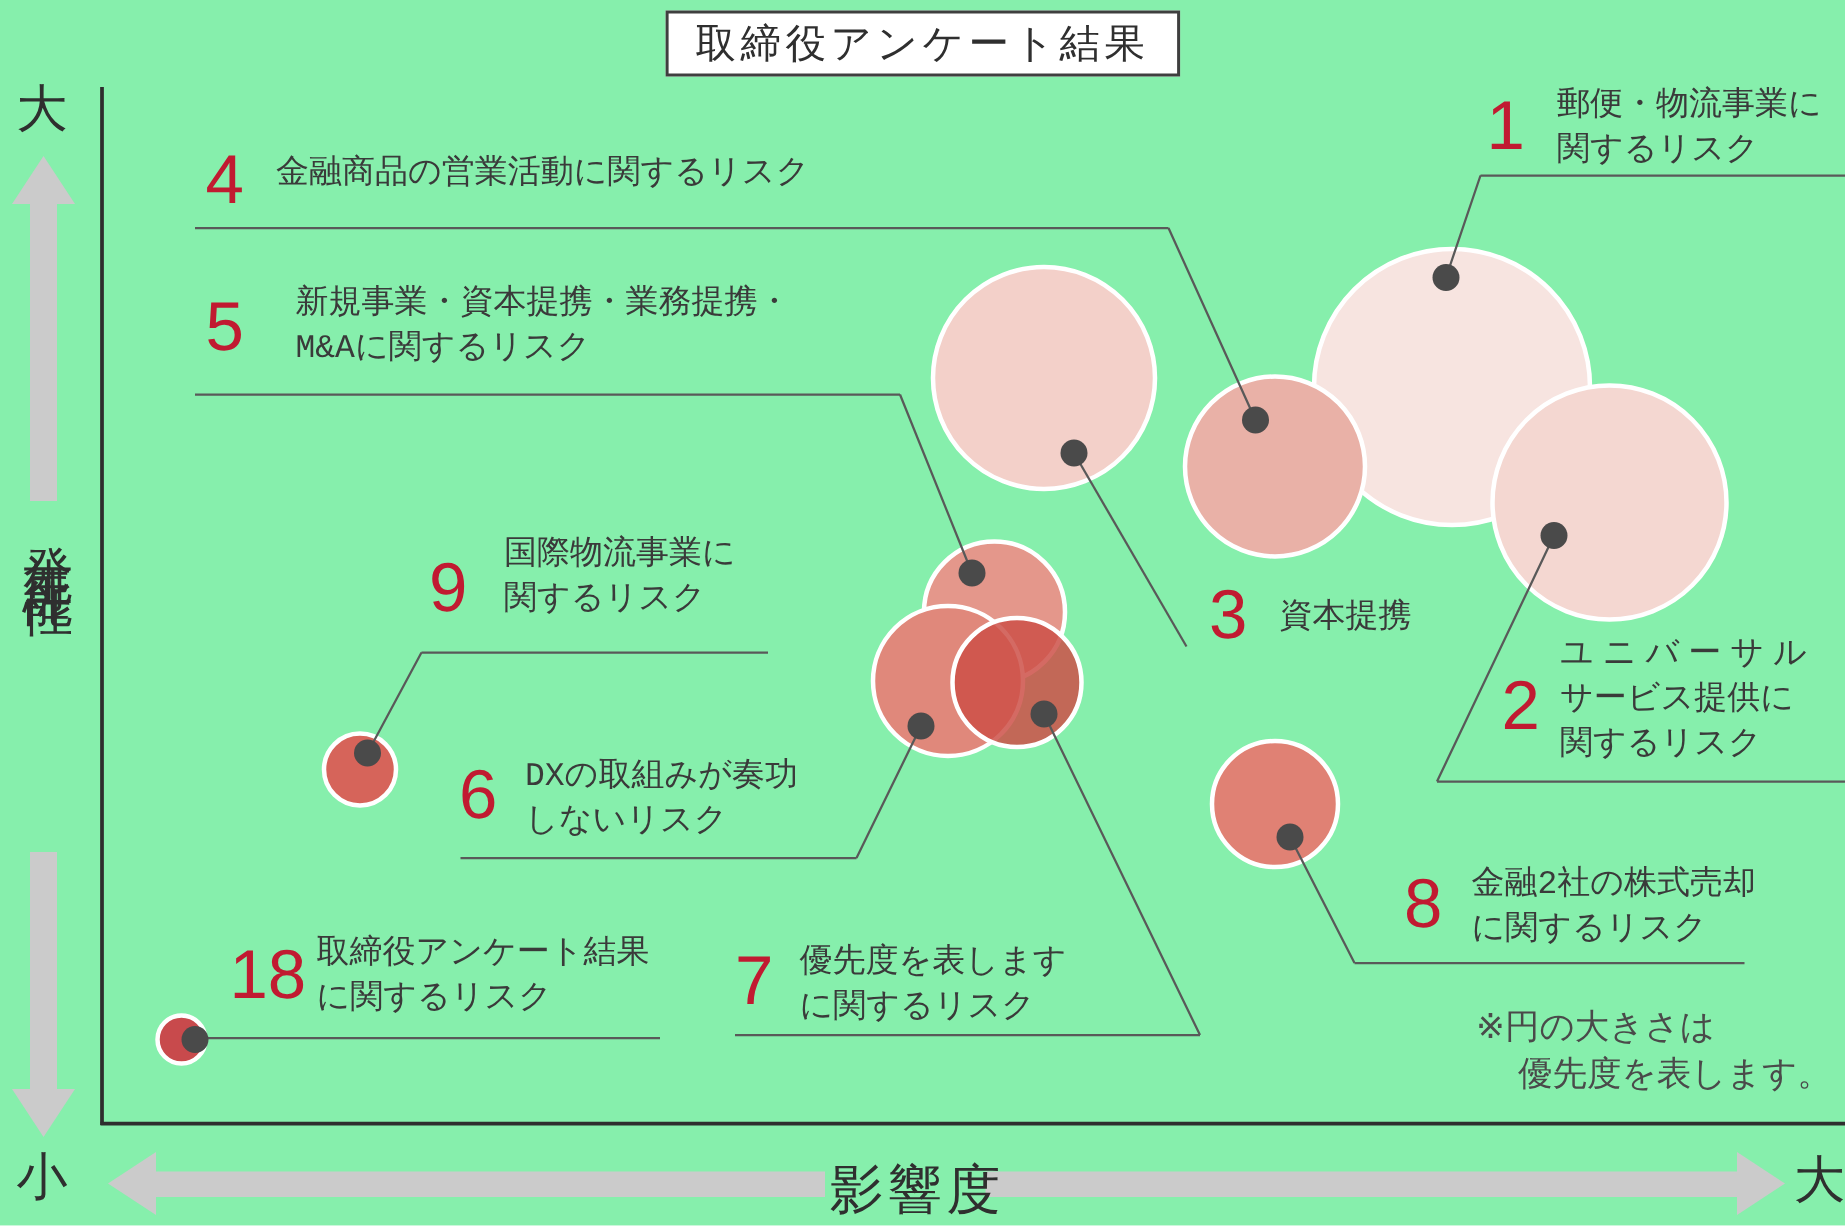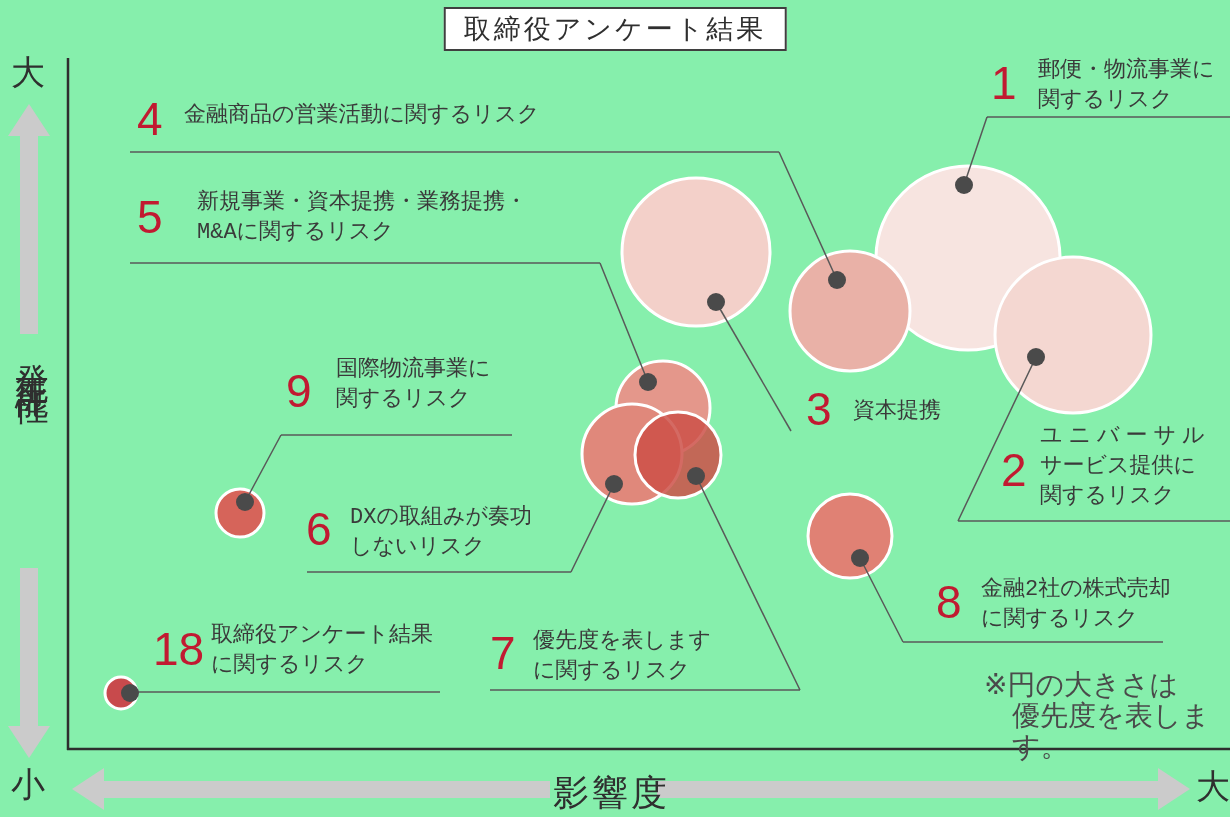--- a/index.html
+++ b/index.html
@@ -12,21 +12,21 @@
     position:absolute;left:50%;top:7px;transform:translateX(-50%);
     border:2px solid #3f3f3f;padding:2px 18px;font-size:27px;letter-spacing:3px;
     color:#2f2f2f;white-space:nowrap;background:#fff;
   }
   .axis-cap{position:absolute;font-size:34px;color:#2f2f2f;}
   .y-title{
     position:absolute;left:9px;top:338px;font-size:33px;color:#2f2f2f;
     writing-mode:vertical-rl;text-orientation:upright;letter-spacing:7px;
   }
   .x-title{position:absolute;left:553px;top:769px;font-size:36px;color:#2f2f2f;letter-spacing:3px;}
-  .note{position:absolute;left:984px;top:669px;font-size:28px;line-height:31px;color:#4a4a4a;}
+  .note{position:absolute;left:984px;top:669px;font-size:23px;line-height:31px;color:#4a4a4a;}
   .note .l2{margin-left:28px;}
   .risk-num{
     position:absolute;font-size:46px;line-height:46px;color:var(--red,#c11a31);
     font-weight:500;white-space:nowrap;
   }
   .risk-text{position:absolute;font-size:22px;line-height:30px;color:#3a3a3a;white-space:nowrap;font-family:Liberation Mono, monospace;}
 </style>
 </head>
 <body>
 

